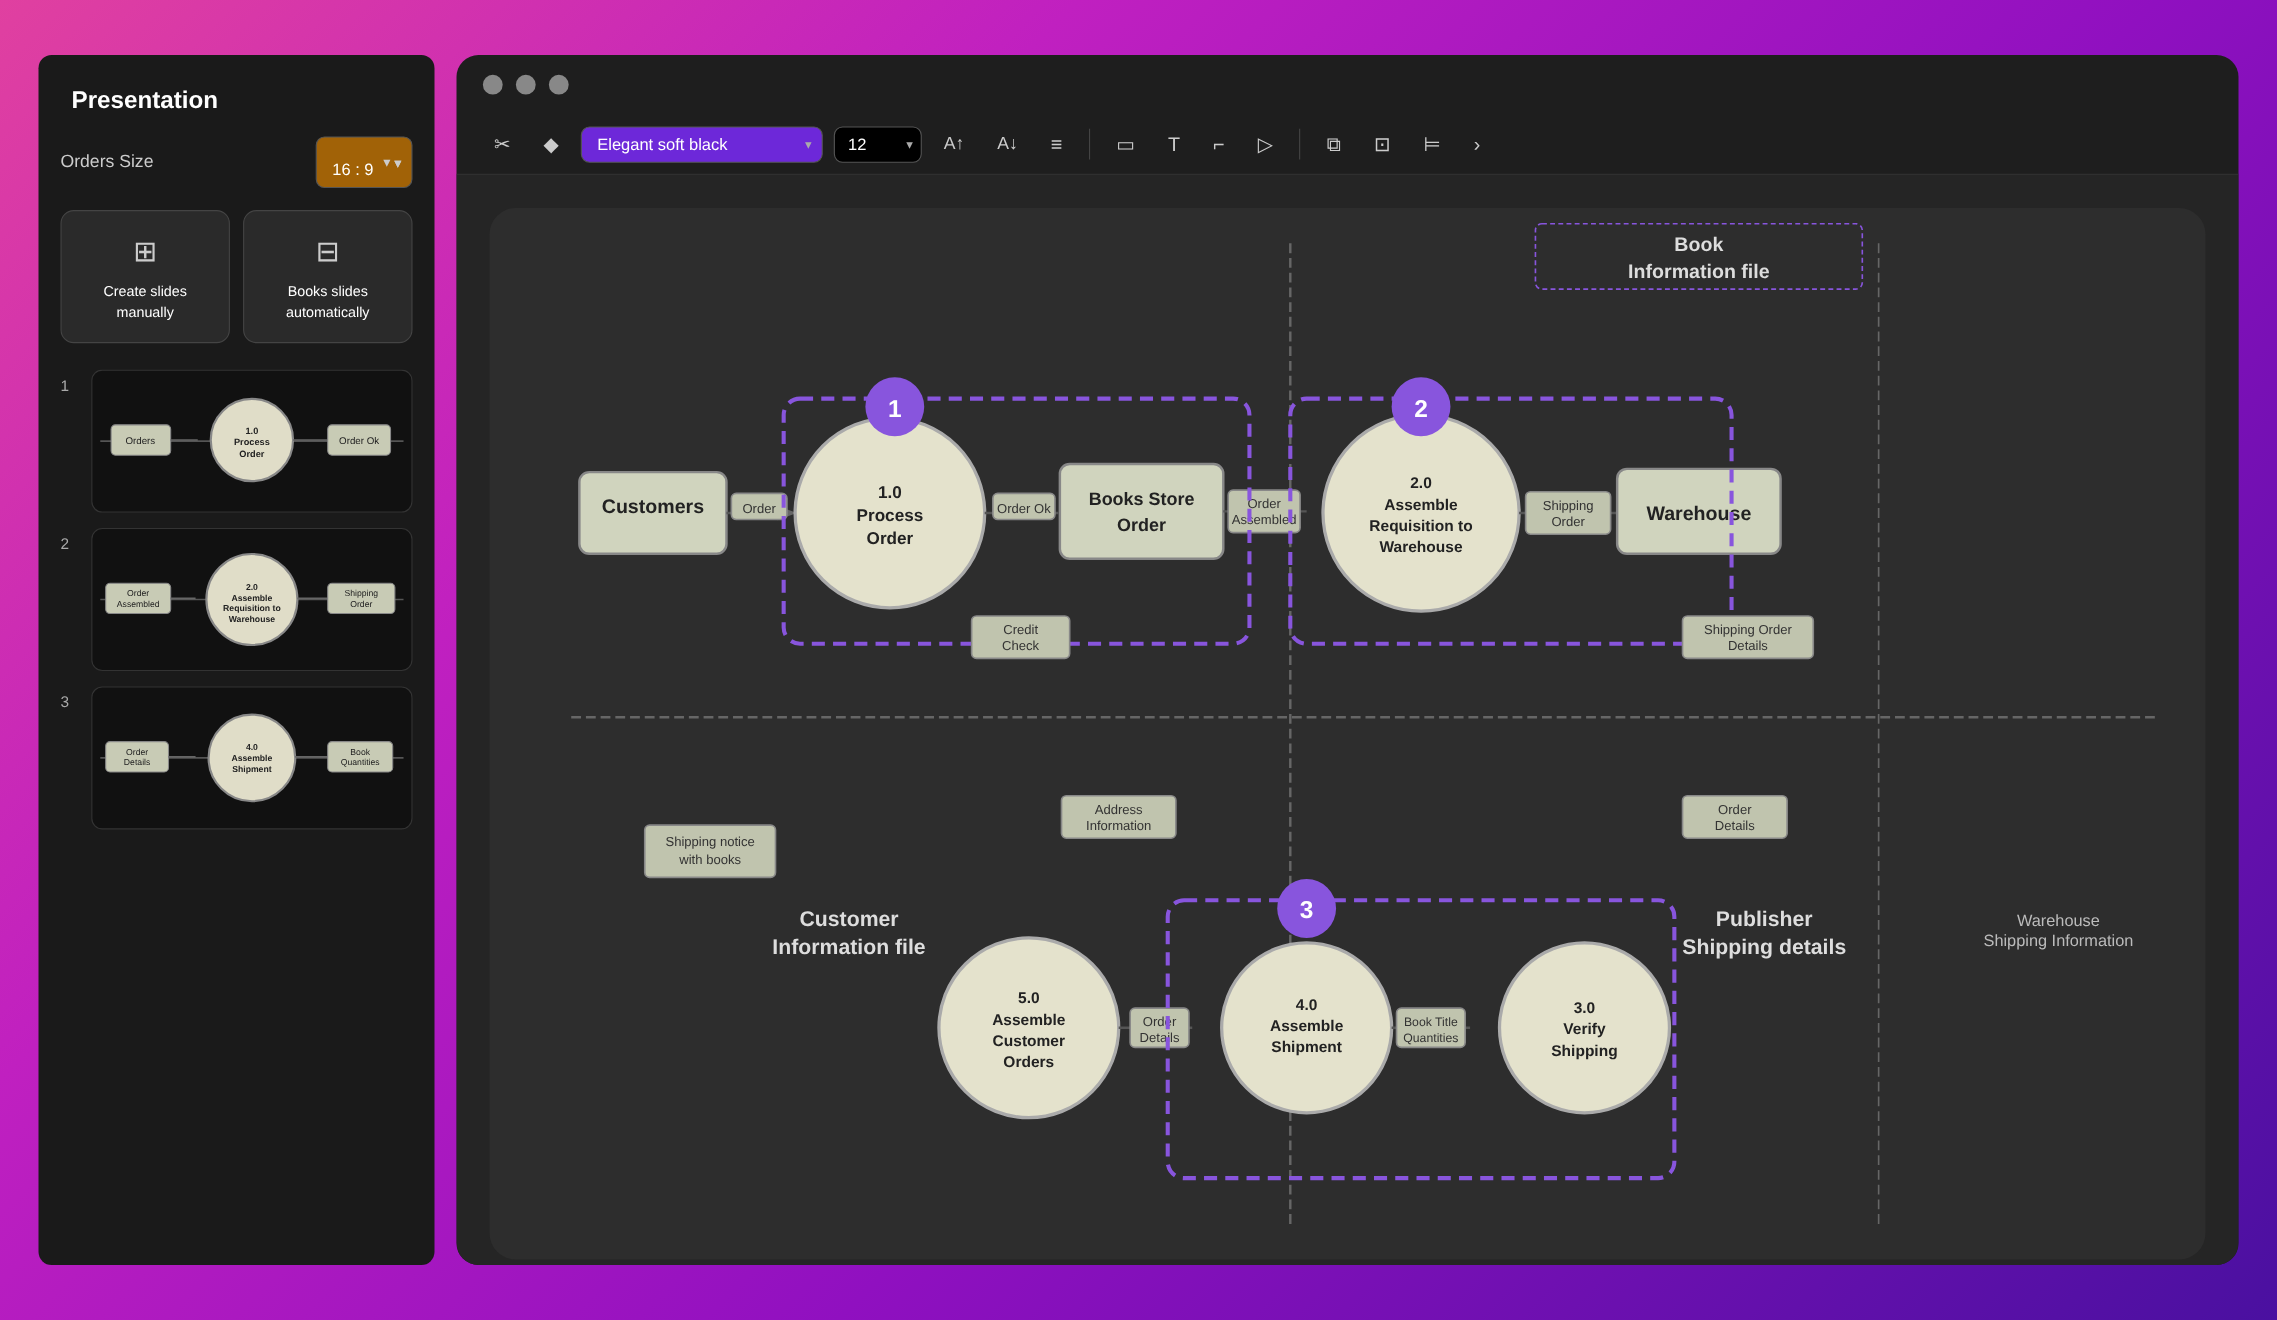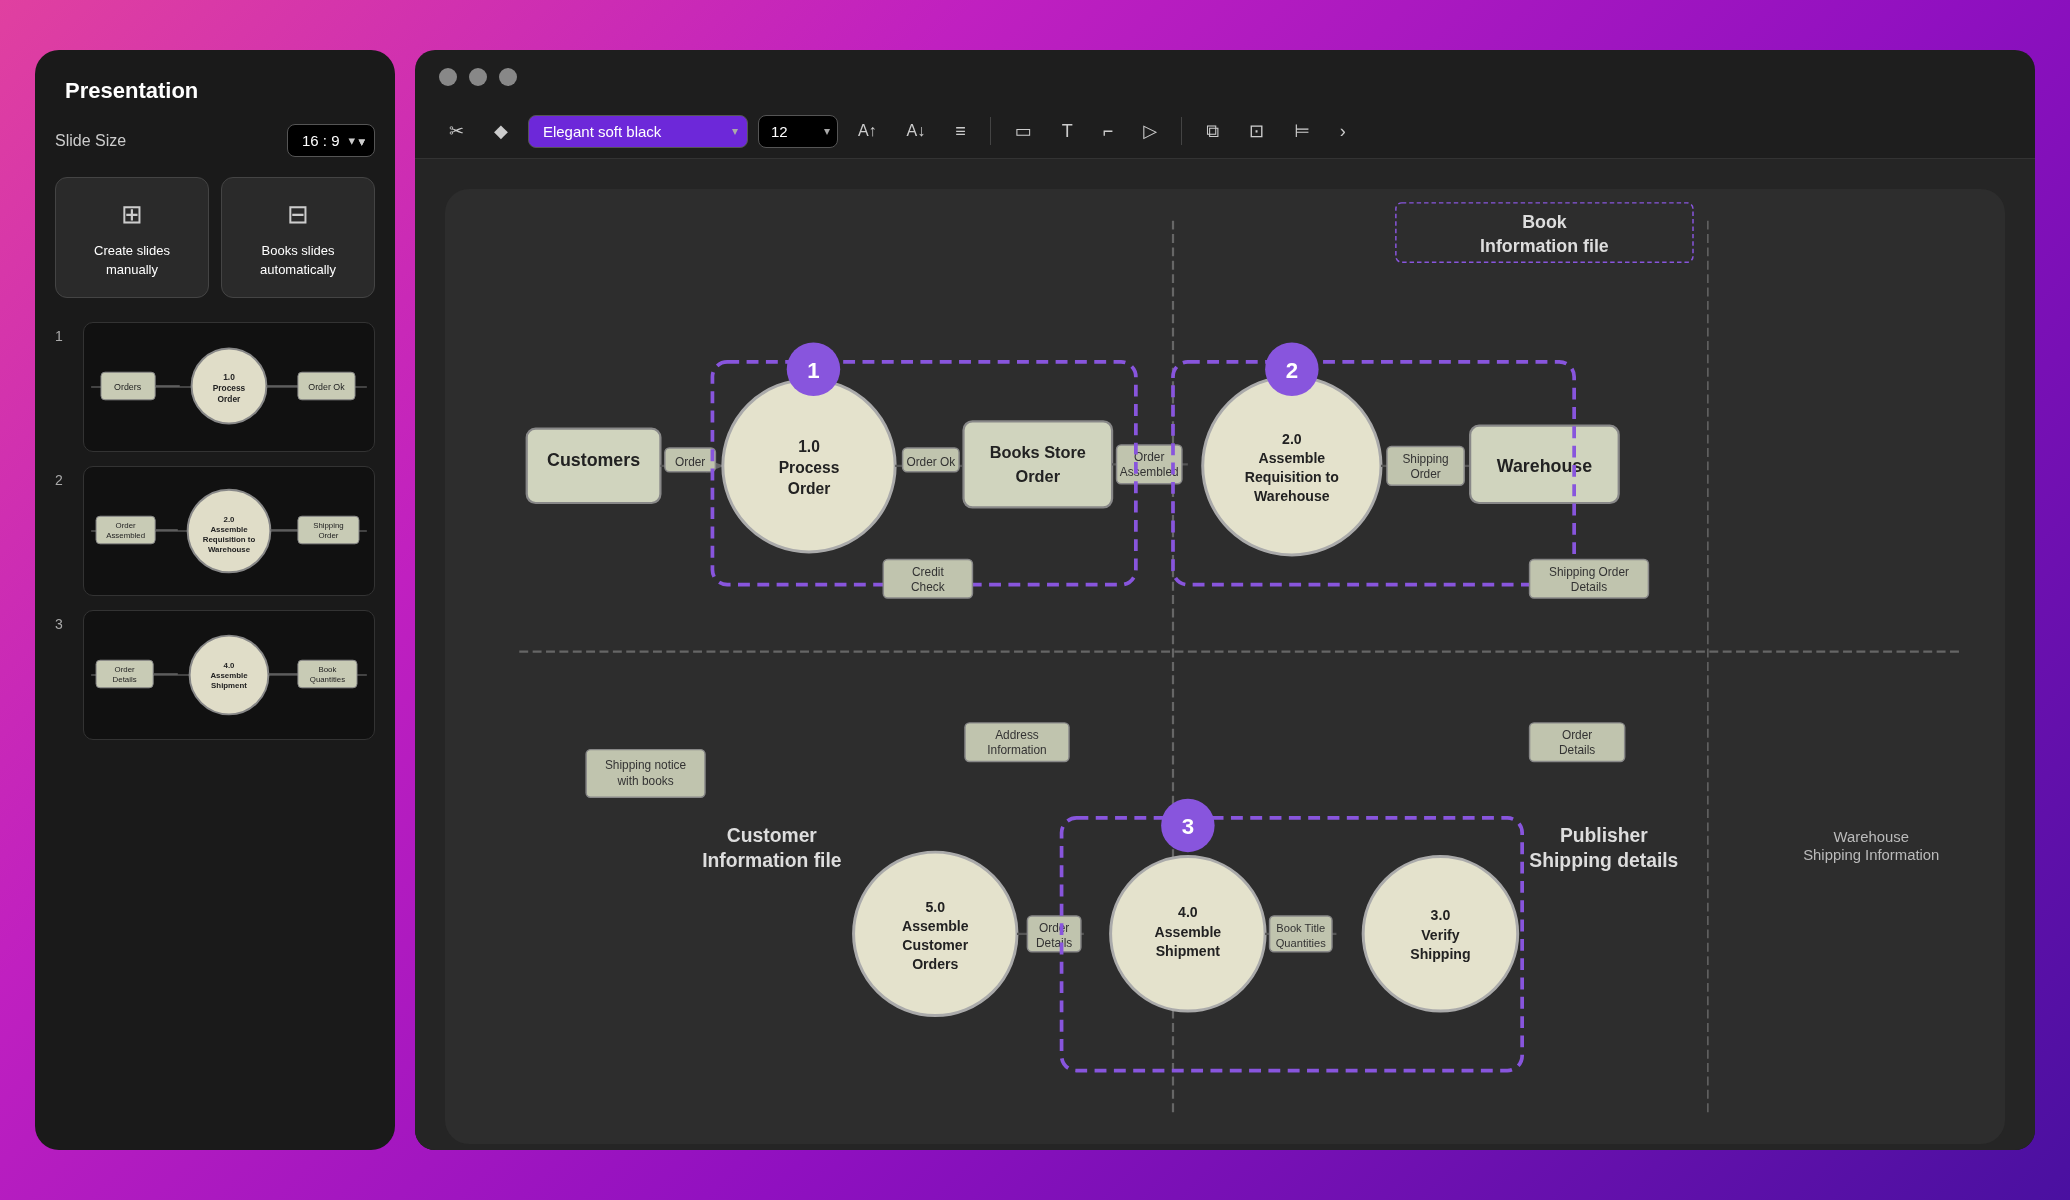--- a/index.html
+++ b/index.html
@@ -20,21 +20,21 @@
       display: flex;
       gap: 0;
       position: relative;
     }
 
     
     .sidebar {
       width: 360px;
       min-width: 360px;
       background: #1a1a1a;
-      border-radius: 24px;
+      border-radius: 12px;
       display: flex;
       flex-direction: column;
       padding: 0;
       overflow: hidden;
       z-index: 2;
     }
 
     .sidebar-header {
       padding: 28px 30px 20px;
       color: #ffffff;
@@ -50,25 +50,25 @@
       gap: 12px;
     }
 
     .slide-size-label {
       color: #cccccc;
       font-size: 16px;
       flex: 1;
     }
 
     .slide-size-select {
-      background: #000000;
+      background: #a16207;
       border: 1px solid #555;
       color: #fff;
       font-size: 15px;
-      padding: 7px 34px 7px 14px;
+      padding: 21px 34px 7px 14px;
       border-radius: 8px;
       appearance: none;
       -webkit-appearance: none;
       cursor: pointer;
       position: relative;
     }
 
     .slide-size-wrapper {
       position: relative;
       display: inline-block;
@@ -278,21 +278,21 @@
   </style>
 </head>
 <body>
 
 <div class="app-container">
 
   <div class="sidebar">
     <div class="sidebar-header">Presentation</div>
 
     <div class="slide-size-row">
-      <span class="slide-size-label">Slide Size</span>
+      <span class="slide-size-label">Orders Size</span>
       <div class="slide-size-wrapper">
         <select class="slide-size-select">
           <option>16 : 9</option>
           <option>4 : 3</option>
         </select>
         <span class="slide-size-wrapper" style="position:absolute;right:10px;top:50%;transform:translateY(-50%);color:#ccc;pointer-events:none;font-size:13px;">▾</span>
       </div>
     </div>
 
     <div class="create-buttons">

